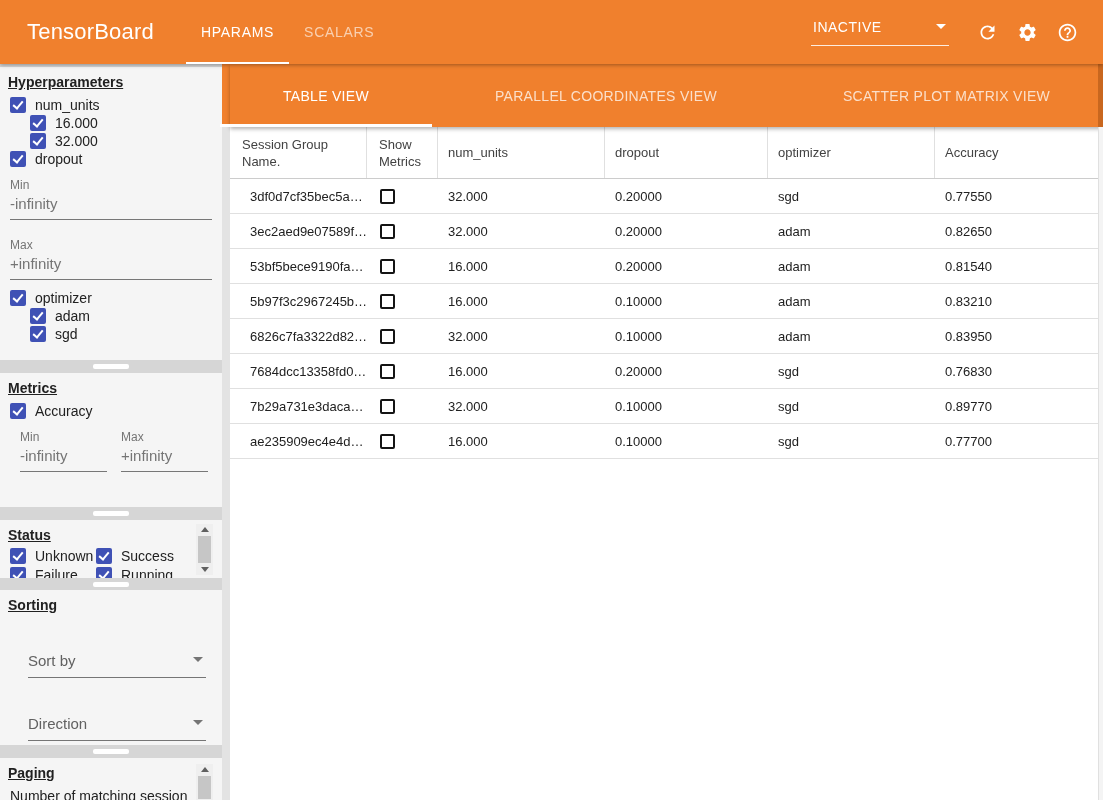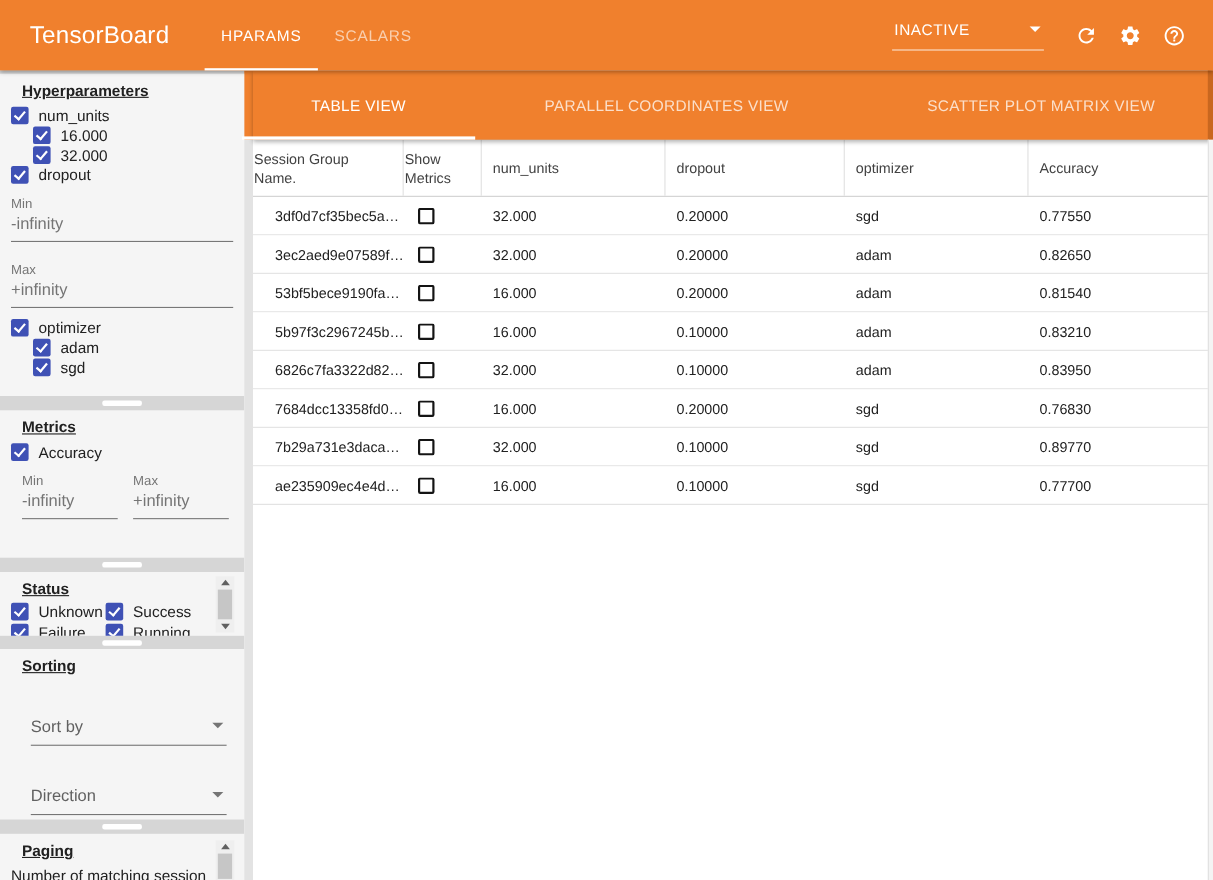--- a/index.html
+++ b/index.html
@@ -36,21 +36,21 @@
   .content{display:flex;height:736px}
   .sidebar{width:222px;background:var(--side-bg);display:flex;flex-direction:column;padding-top:3px;flex:none}
   .gutter{width:8px;flex:none;background:linear-gradient(to bottom,var(--orange) 0,var(--orange) 63px,#e3e3e3 63px)}
   .main{flex:1;position:relative;display:flex;flex-direction:column;min-width:0;background:#fff}
 
   
   .card{background:var(--card);overflow:hidden;position:relative;flex:none}
   .gap{height:13px;display:flex;align-items:center;justify-content:center;flex:none}
   .gap.g12{height:12px}
   .handle{width:36px;height:5px;background:#fff;border-radius:2px;cursor:row-resize}
-  .card-heading{font-size:14px;font-weight:700;color:#212121;text-decoration:underline;margin:7px 20px 6px}
+  .card-heading{font-size:14px;font-weight:700;color:#212121;text-decoration:underline;margin:7px 8px 6px}
   .cb-row{display:flex;align-items:center;height:18px;margin-left:10px;font-size:14px;color:#212121}
   .cb-row.nested{margin-left:30px}
   .cbx{width:16px;height:16px;background:var(--indigo);border-radius:2px;position:relative;margin-right:9px;flex:none;cursor:pointer}
   .cbx::after{content:"";position:absolute;left:5px;top:2px;width:4px;height:8px;
     border:solid #fff;border-width:0 2px 2px 0;transform:rotate(40deg)}
   .field{margin:10px 10px 0}
   .field.mt{margin-top:18px}
   .field-label{font-size:12px;color:#757575}
   .field input{width:100%;border:none;border-bottom:1px solid #777;background:transparent;
     font-size:15px;color:#555;padding:3px 0 7px;outline:none;font-family:inherit}
@@ -78,21 +78,21 @@
   .view-tabs{height:63px;background:var(--orange);display:flex;justify-content:center;
     position:relative;z-index:2;box-shadow:0 2px 4px rgba(0,0,0,.3);flex:none}
   .view-tab{display:flex;align-items:center;padding:0 63px;color:rgba(255,255,255,.75);
     font-size:14px;font-weight:500;letter-spacing:.3px;position:relative;cursor:pointer;white-space:nowrap}
   .view-tab.active{color:#fff}
   .view-tab.active::after{content:"";position:absolute;left:0;right:0;bottom:0;height:3px;background:#fff}
 
   
   .thead{display:flex;height:52px;border-bottom:1px solid #ccc;background:#fff;flex:none}
   .th{display:flex;align-items:center;border-right:1px solid #e0e0e0;font-size:13px;
-    color:#424242;padding-left:1px;line-height:17px}
+    color:#424242;padding-left:12px;line-height:17px}
   .th:last-child{border-right:none}
   .c1{width:137px;flex:none}
   .c2{width:71px;flex:none}
   .c3{width:167px;flex:none}
   .c4{width:163px;flex:none}
   .c5{width:167px;flex:none}
   .c6{flex:1;min-width:0}
   .th.c1{padding-right:20px}
   .th.c2{padding-right:10px}
   .th.c3,.th.c4,.th.c5,.th.c6{padding-left:10px}

